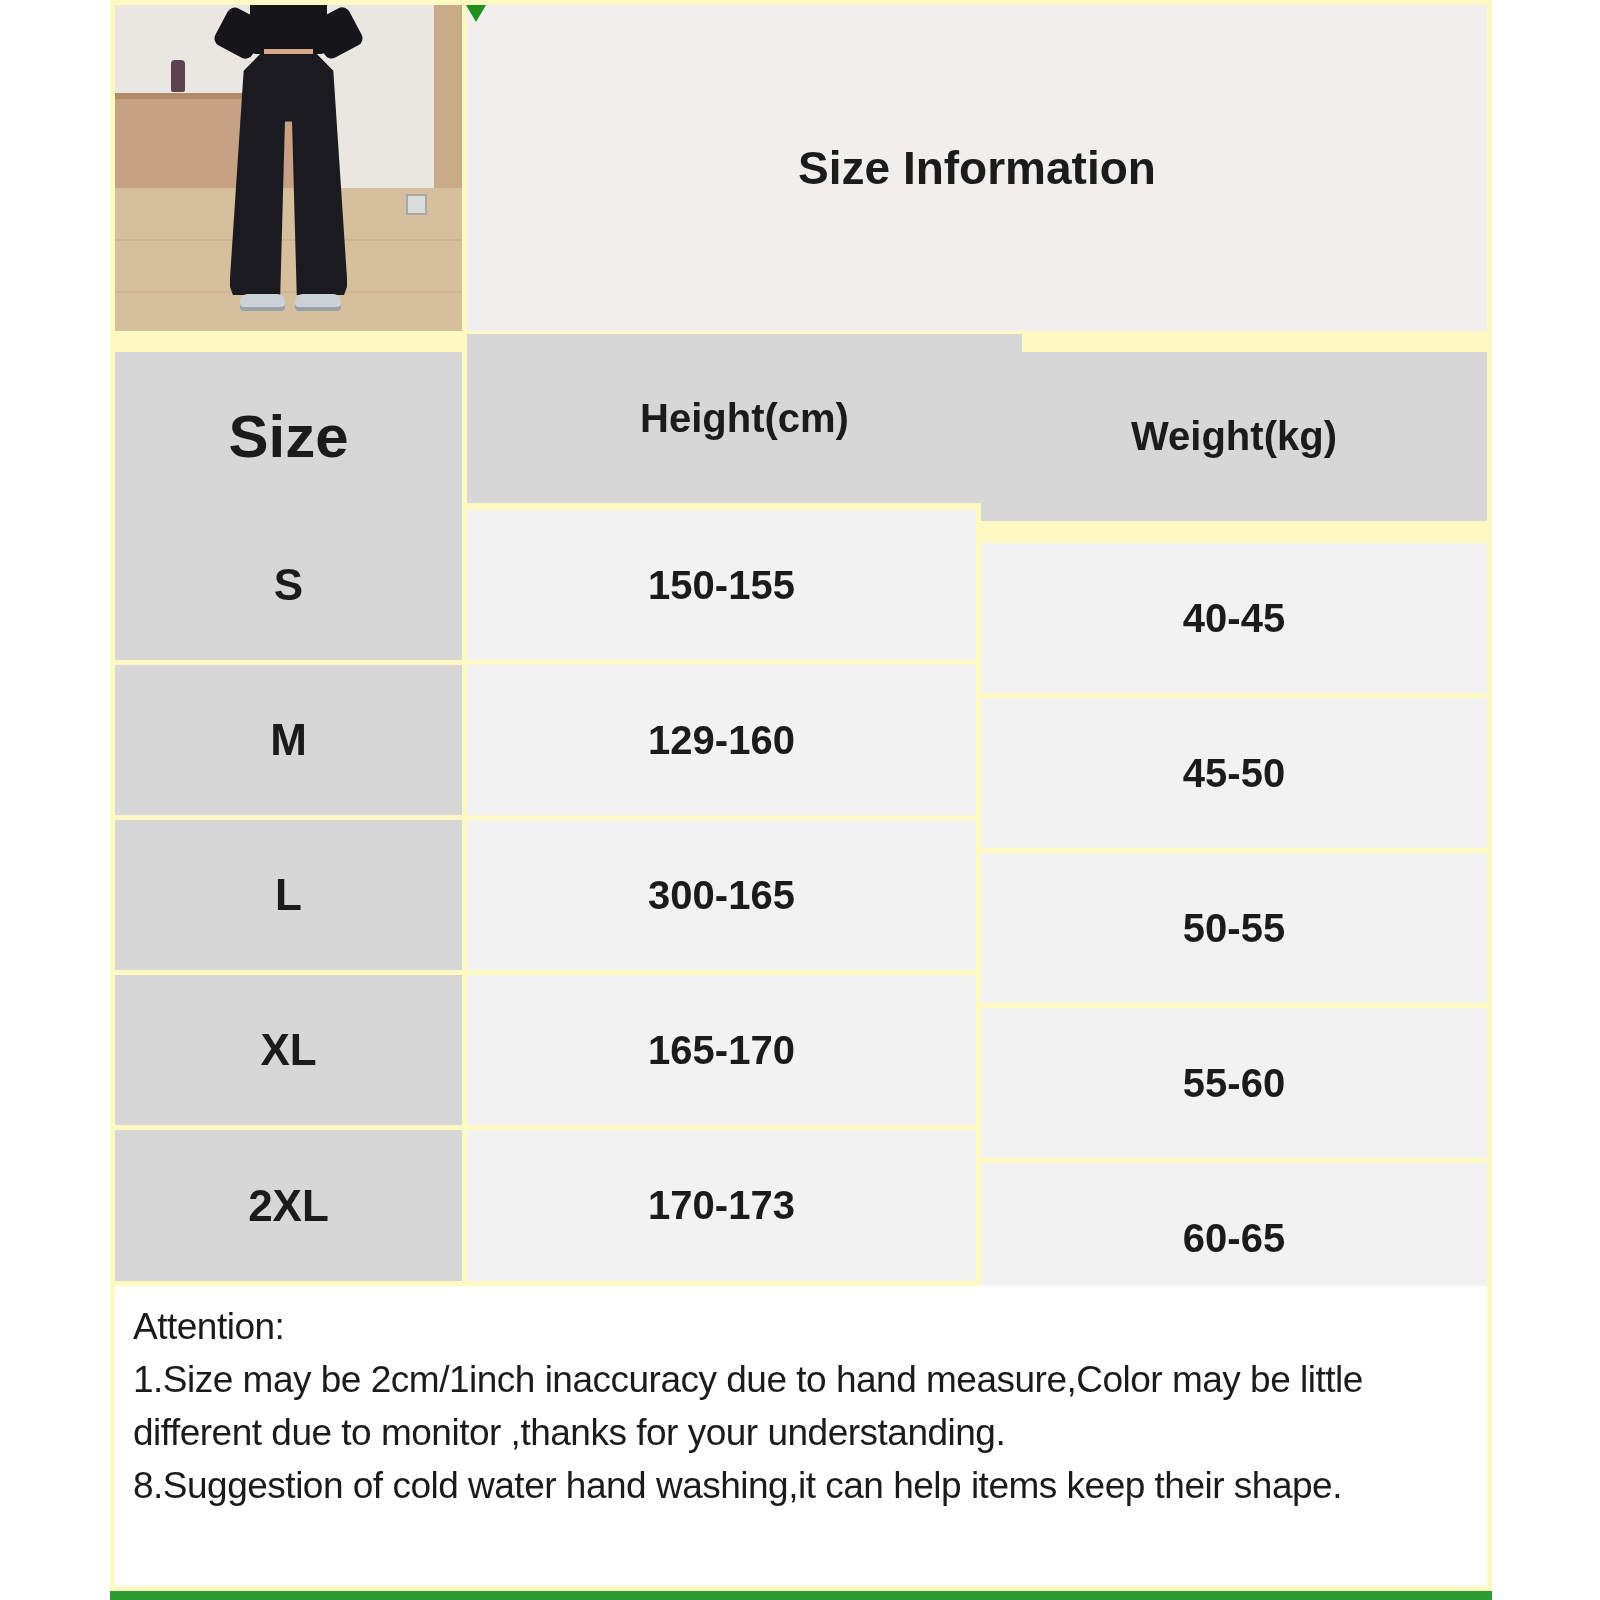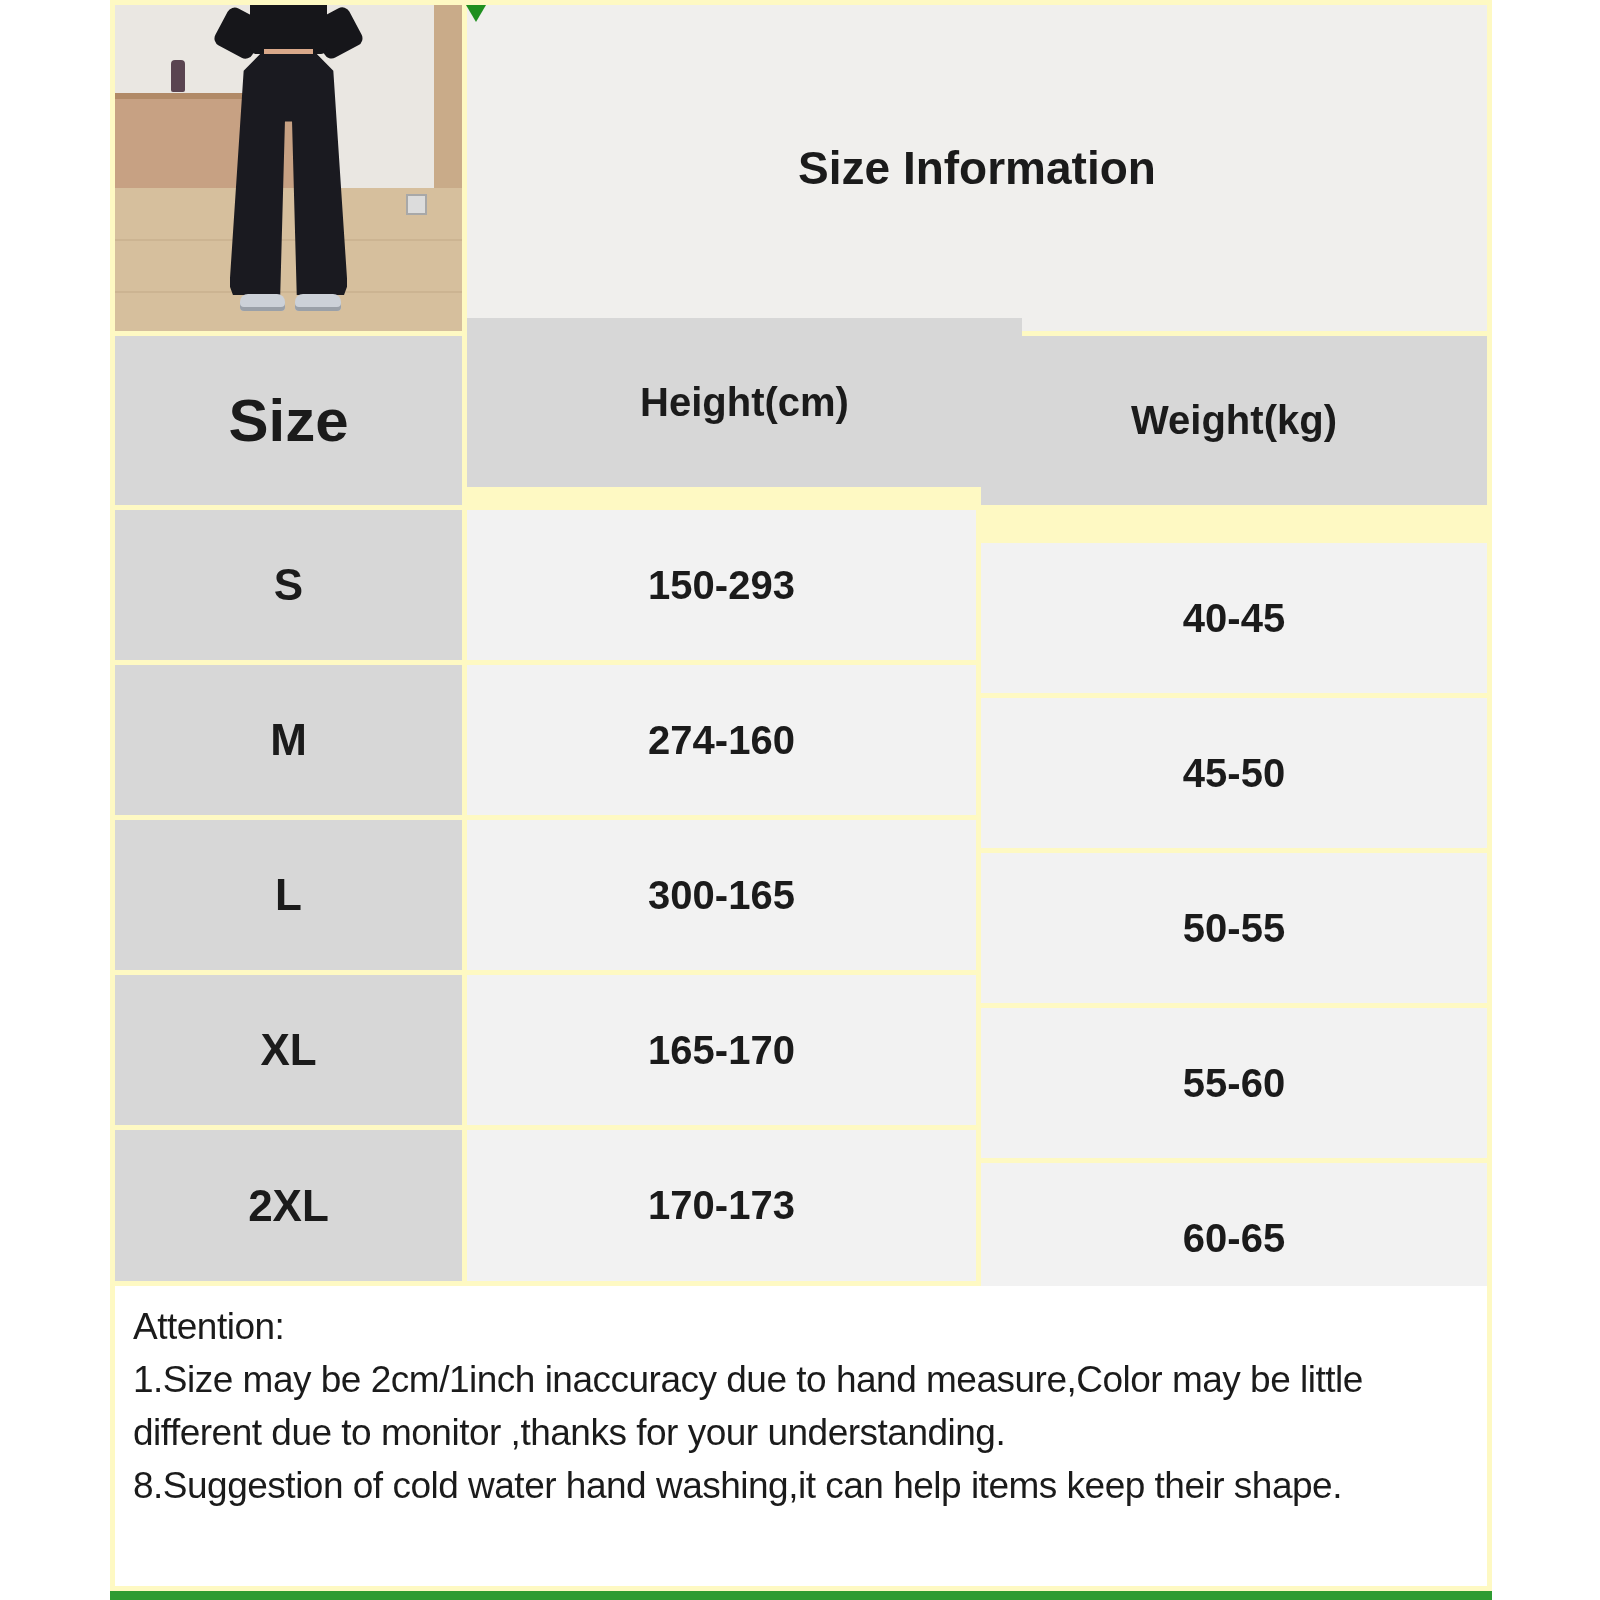--- a/index.html
+++ b/index.html
@@ -3,21 +3,21 @@
 <meta charset="utf-8">
 <style>
   html,body{margin:0;padding:0;background:#ffffff;}
   .canvas{position:relative;width:1600px;height:1600px;background:#ffffff;overflow:hidden;
           font-family:"Liberation Sans","DejaVu Sans",sans-serif;color:#1b1b1b;}
   .table-wrap{position:absolute;left:110px;top:0;width:1382px;height:1591px;background:#fef9c3;}
   .cell{position:absolute;box-sizing:border-box;display:flex;align-items:center;justify-content:center;}
   .photo-cell{left:5px;top:5px;width:347px;height:326px;background:#e9e6e1;overflow:hidden;}
   .title-cell{left:357px;top:5px;width:1020px;height:326px;background:#f0efed;}
   .title-text{font-size:46px;font-weight:bold;letter-spacing:0px;}
-  .hdr{background:#d7d7d7;font-weight:bold;}
+  .hdr{background:#d7d7d7;font-weight:bold;margin-top:16px;}
   .hdr-size{left:5px;top:336px;width:347px;height:169px;font-size:60px;}
   .hdr-height{left:357px;top:318px;width:555px;height:169px;font-size:40px;}
   .hdr-weight{left:871px;top:336px;width:506px;height:169px;font-size:40px;}
   .c-size{left:5px;width:347px;background:#d7d7d7;font-size:44px;font-weight:bold;}
   .c-height{left:357px;width:509px;background:#f2f2f2;font-size:40px;font-weight:bold;}
   .c-weight{left:871px;width:506px;background:#f2f2f2;font-size:40px;font-weight:bold;margin-top:33px;}
   .r0{top:510px;height:150px;} .r1{top:665px;height:150px;} .r2{top:820px;height:150px;}
   .r3{top:975px;height:150px;} .r4{top:1130px;height:151px;}
   .attention-cell{left:5px;top:1286px;width:1372px;height:300px;background:#ffffff;
                   display:block;padding:14px 18px 8px 18px;}
@@ -75,25 +75,25 @@
 
     <div class="cell title-cell">
       <span class="title-text">Size Information</span>
     </div>
 
     <div class="cell hdr hdr-size">Size</div>
     <div class="cell hdr hdr-height">Height(cm)</div>
     <div class="cell hdr hdr-weight">Weight(kg)</div>
 
     <div class="cell c-size r0">S</div>
-    <div class="cell c-height r0">150-293</div>
+    <div class="cell c-height r0">150-155</div>
     <div class="cell c-weight r0">40-45</div>
 
     <div class="cell c-size r1">M</div>
-    <div class="cell c-height r1">274-160</div>
+    <div class="cell c-height r1">129-160</div>
     <div class="cell c-weight r1">45-50</div>
 
     <div class="cell c-size r2">L</div>
     <div class="cell c-height r2">300-165</div>
     <div class="cell c-weight r2">50-55</div>
 
     <div class="cell c-size r3">XL</div>
     <div class="cell c-height r3">165-170</div>
     <div class="cell c-weight r3">55-60</div>
 

